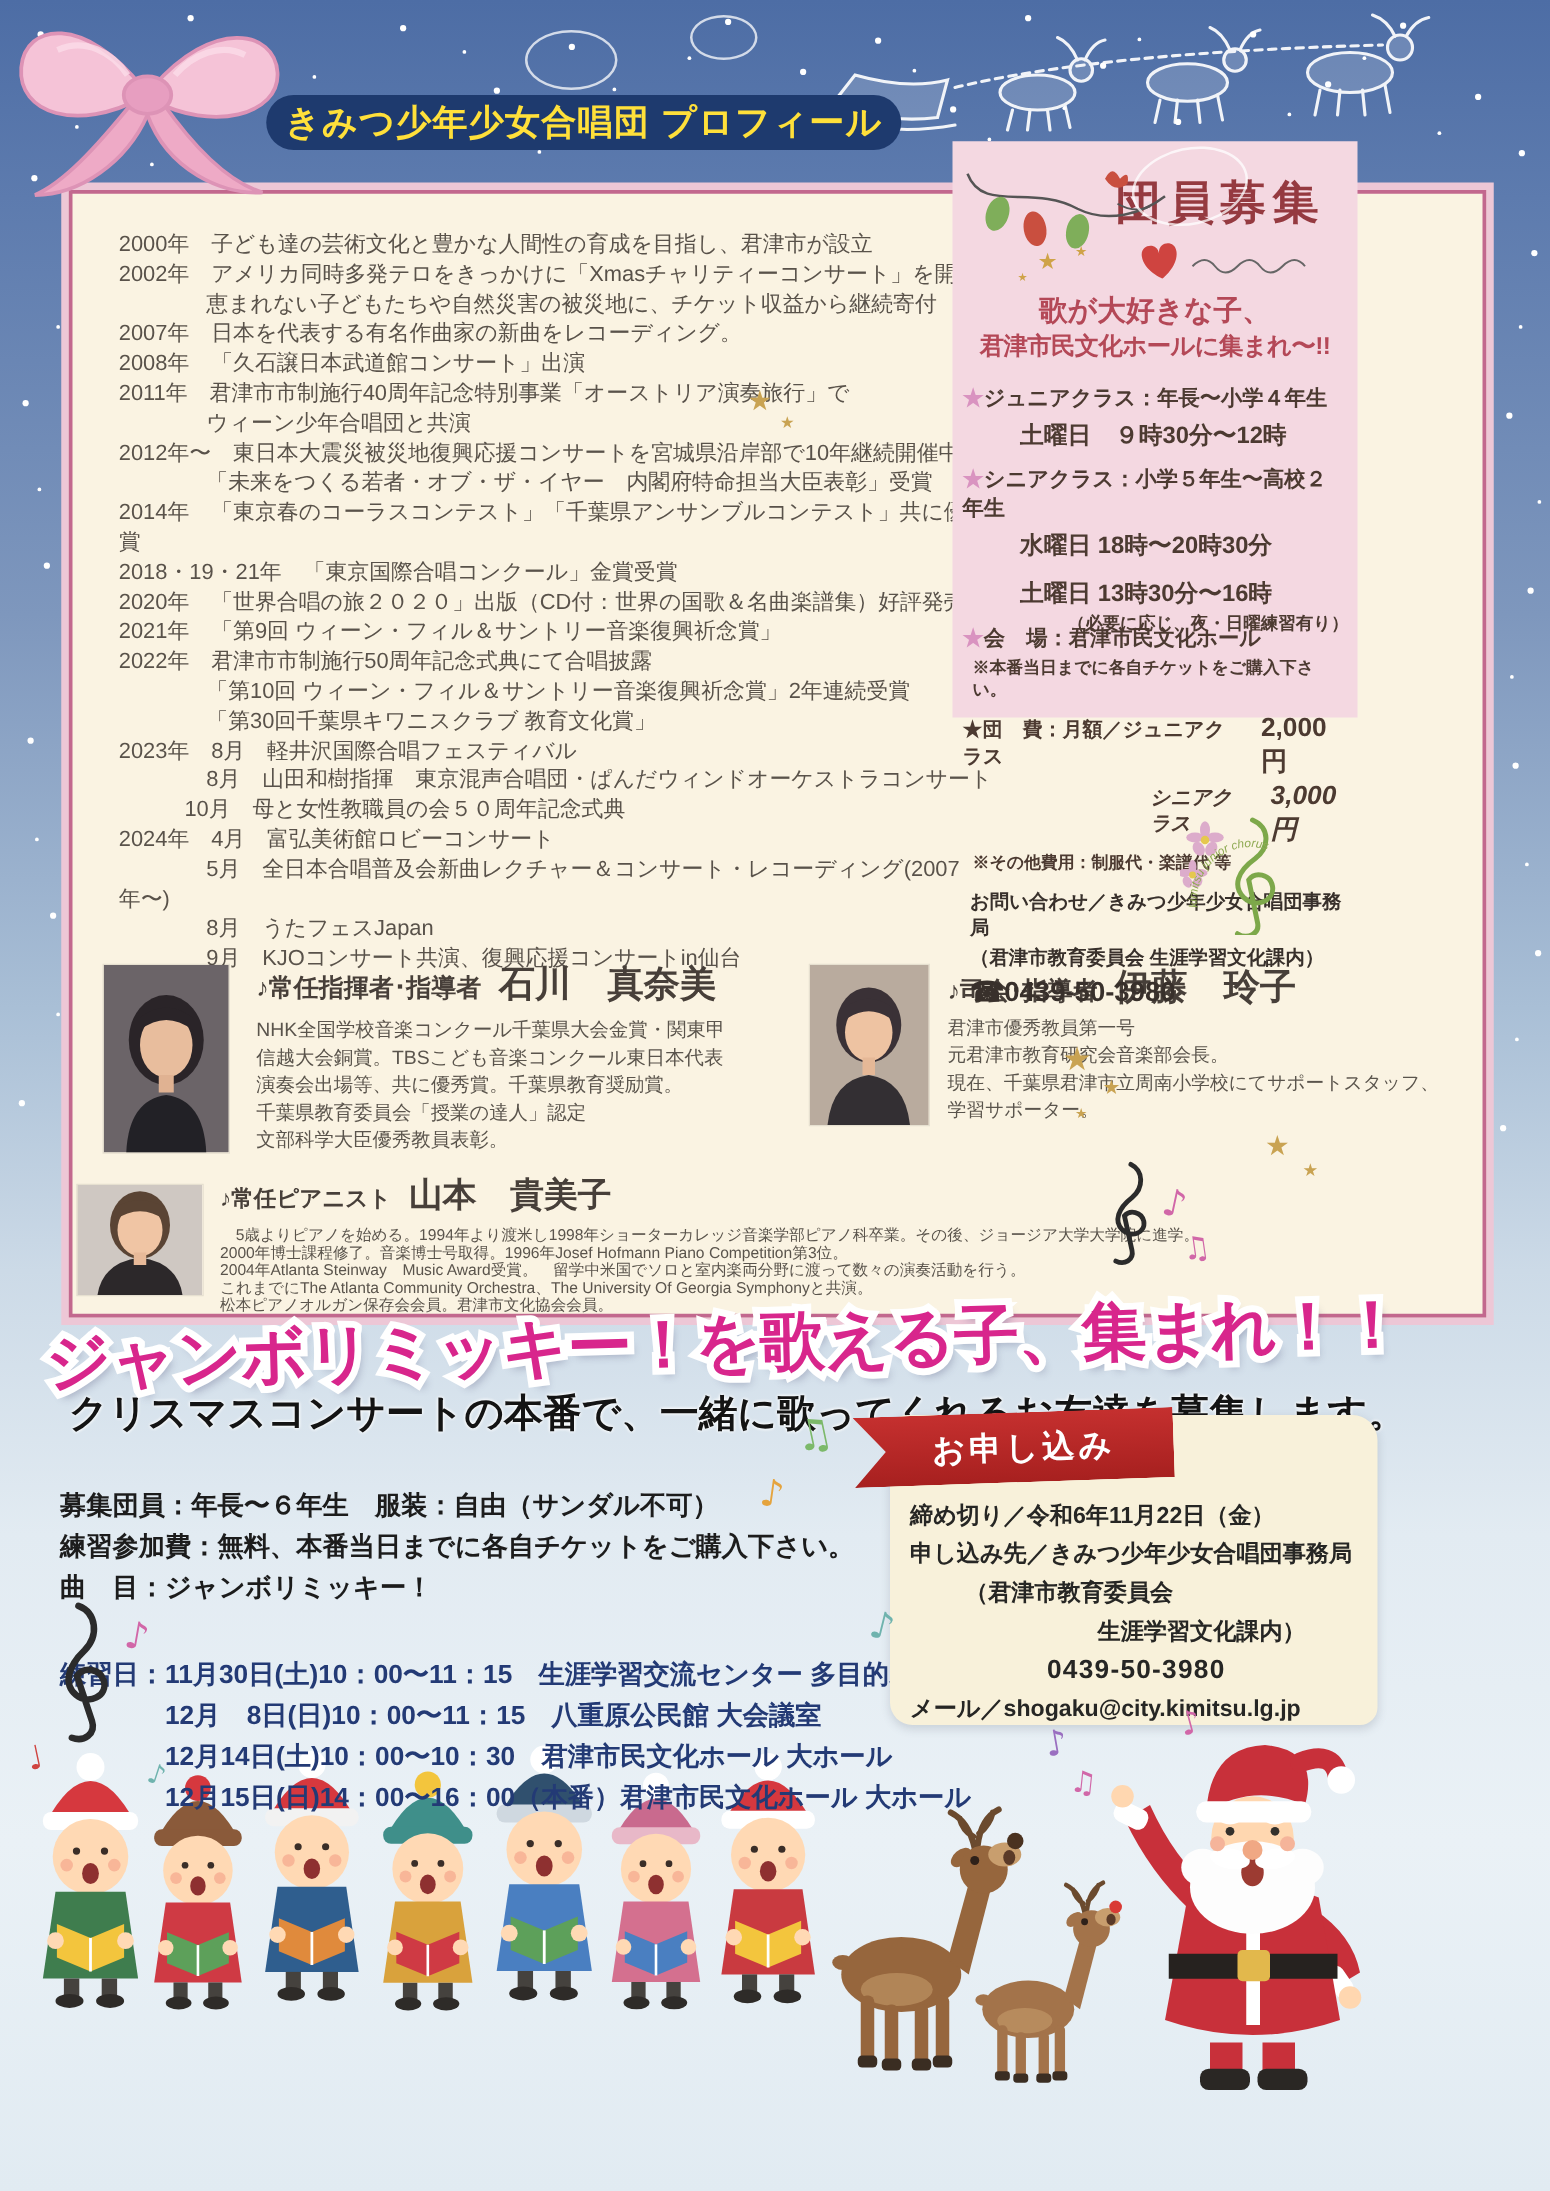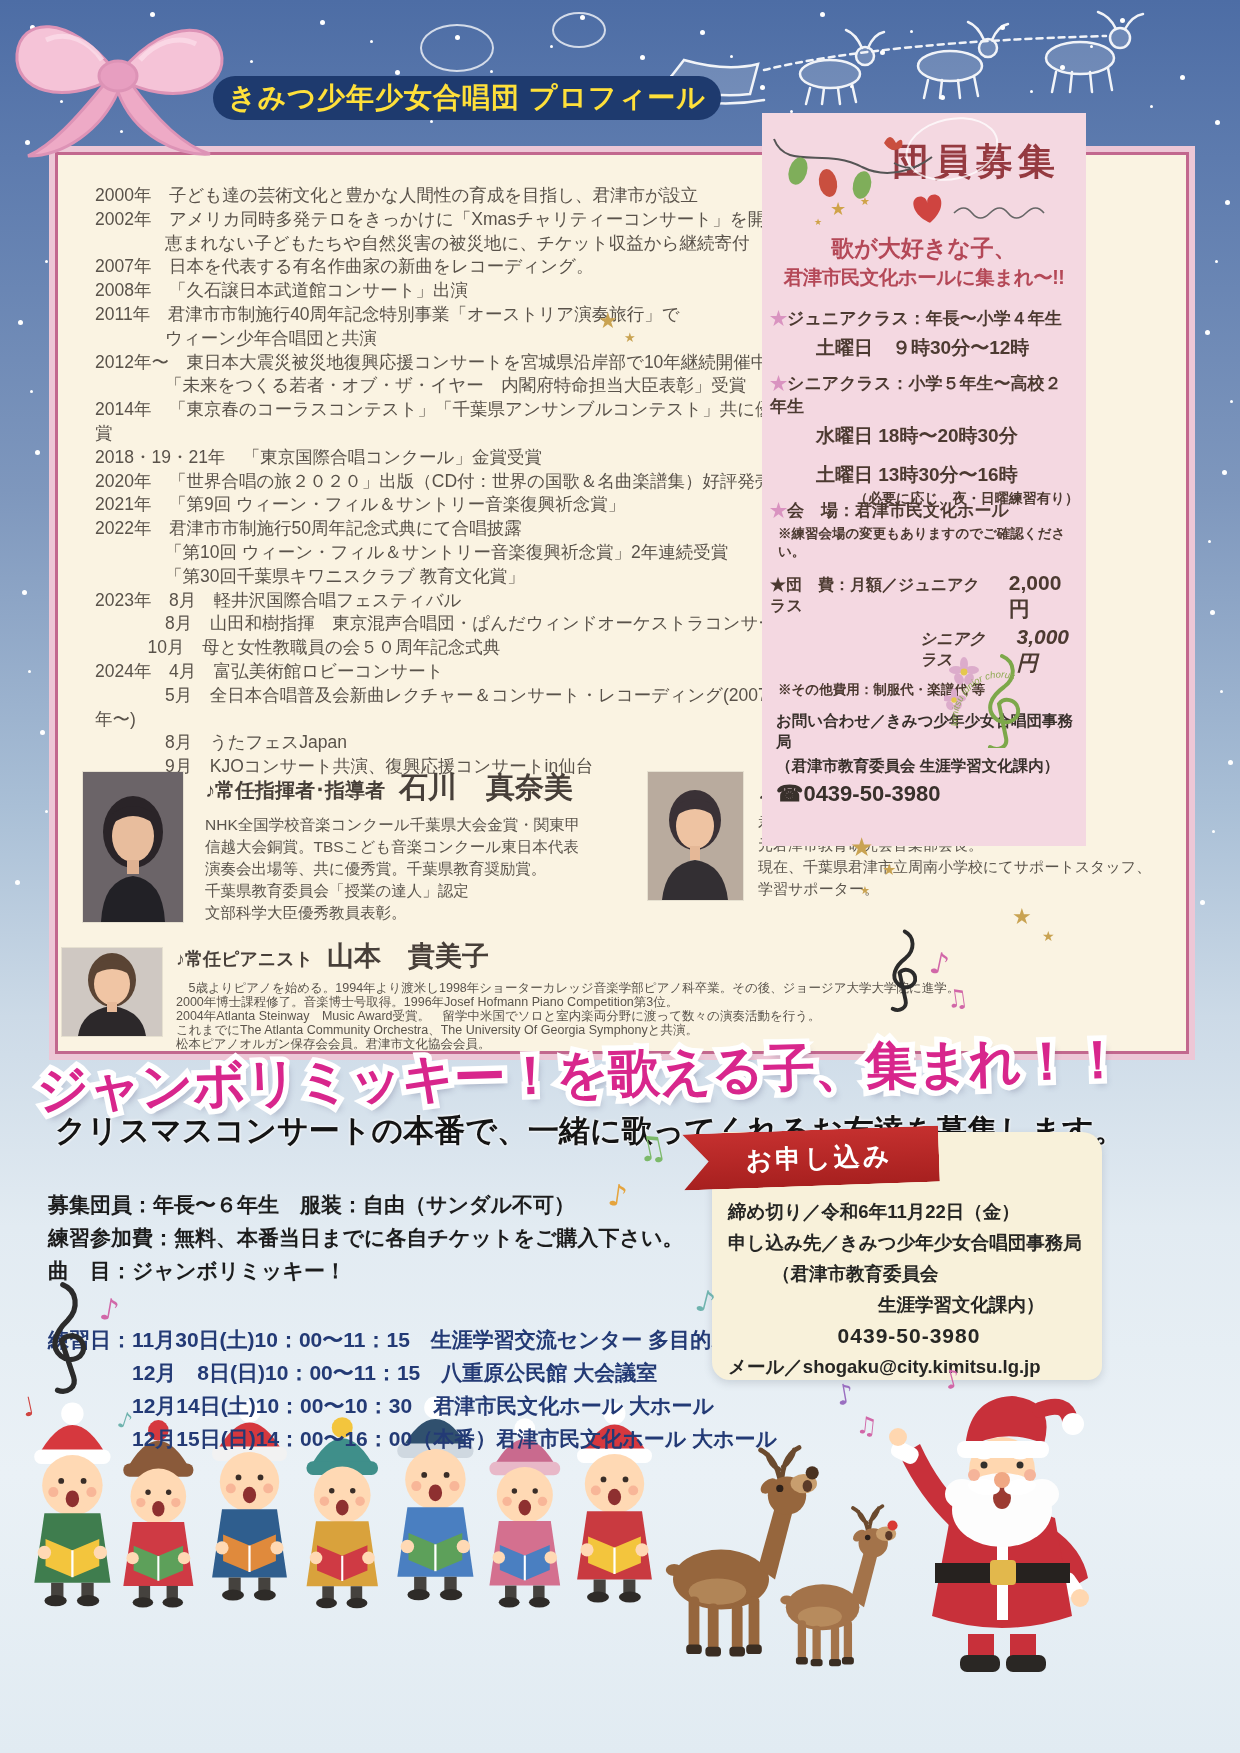--- a/index.html
+++ b/index.html
@@ -14,21 +14,21 @@
   .scribble{position:absolute;border:2px solid rgba(255,255,255,.75);border-radius:50%;}
   
   .title-badge{left:213px;top:76px;width:508px;height:44px;background:#1e3a6e;border-radius:24px;
     display:flex;align-items:center;justify-content:center;color:#ffe03a;font-size:28px;font-weight:bold;letter-spacing:1px;z-index:6;}
   
   .main-box{left:55px;top:152px;width:1128px;height:896px;background:#faf3e2;
     border:3px solid #c2688e;box-shadow:0 0 0 6px #edc7d6;z-index:2;}
   .timeline{left:95px;top:184px;width:700px;font-size:17.5px;line-height:23.8px;color:#59524a;
     white-space:pre-wrap;z-index:3;}
   
-  .pink-box{left:762px;top:113px;width:324px;height:733px;background:#f4d8e1;z-index:4;}
+  .pink-box{left:762px;top:113px;width:324px;height:461px;background:#f4d8e1;z-index:4;}
   .rec-title{margin:24px 26px 0 0;text-align:right;font-size:37px;font-weight:bold;color:#953a40;letter-spacing:5px;}
   .catch{font-weight:bold;color:#b44857;text-align:center;line-height:1.35;}
   .catch1{margin-top:4px;font-size:23px;}
   .catch2{font-size:19.5px;letter-spacing:-0.5px;}
   .rb-list{padding:6px 8px 0 8px;}
   .rb{font-weight:bold;color:#4c3a31;}
   .rb.star{font-size:17px;margin-top:11px;}
   .rb.star::first-letter{color:#d993c0;}
   .rb.t2{font-size:19px;padding-left:46px;margin-top:5px;}
   .rb.note{font-size:14px;padding-left:84px;margin-top:2px;}
@@ -151,21 +151,21 @@
     <div class="catch catch1">歌が大好きな子、</div>
     <div class="catch catch2">君津市民文化ホールに集まれ〜!!</div>
     <div class="rb-list">
         <div class="rb star">★ジュニアクラス：年長〜小学４年生</div>
         <div class="rb t2">土曜日　９時30分〜12時</div>
         <div class="rb star">★シニアクラス：小学５年生〜高校２年生</div>
         <div class="rb t2">水曜日 18時〜20時30分</div>
         <div class="rb t2 gap">土曜日 13時30分〜16時</div>
         <div class="rb note">（必要に応じ、夜・日曜練習有り）</div>
         <div class="rb star">★会　場：君津市民文化ホール</div>
-        <div class="rb note2">※練習会場の変更もありますのでご確認ください。</div>
+        <div class="rb note2">※本番当日までに各自チケットをご購入下さい。</div>
       </div>
     <div class="fee-block">
       <div class="fee-row">
         <span class="lab">★団　費：月額／ジュニアクラス</span>
         <span class="amt">2,000円</span>
       </div>
       <div class="fee-row fee-row2">
         <span class="lab">シニアクラス</span>
         <span class="amt">3,000円</span>
       </div>

